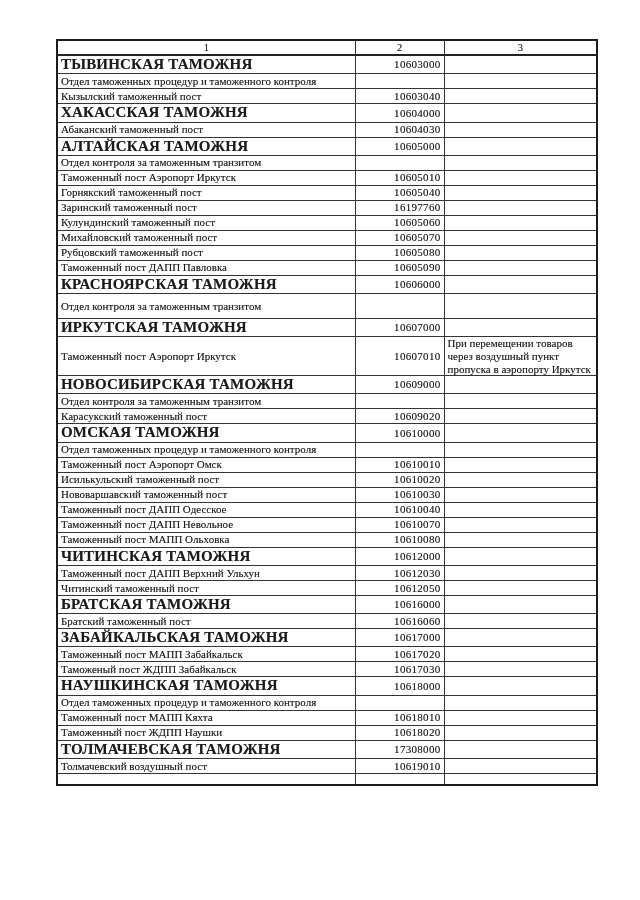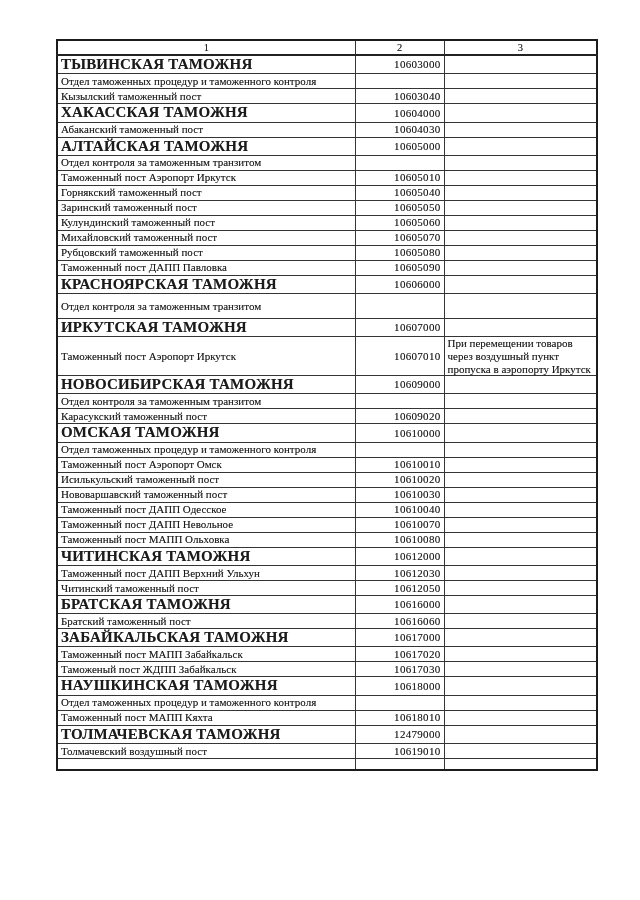--- a/index.html
+++ b/index.html
@@ -140,21 +140,21 @@
           <td class="c-code">10605010</td>
           <td class="c-note"></td>
         </tr>
         <tr class="row-post">
           <td class="c-name">Горнякский таможенный пост</td>
           <td class="c-code">10605040</td>
           <td class="c-note"></td>
         </tr>
         <tr class="row-post">
           <td class="c-name">Заринский таможенный пост</td>
-          <td class="c-code">10605050</td>
+          <td class="c-code">16197760</td>
           <td class="c-note"></td>
         </tr>
         <tr class="row-post">
           <td class="c-name">Кулундинский таможенный пост</td>
           <td class="c-code">10605060</td>
           <td class="c-note"></td>
         </tr>
         <tr class="row-post">
           <td class="c-name">Михайловский таможенный пост</td>
           <td class="c-code">10605070</td>
@@ -293,23 +293,28 @@
         <tr class="row-section">
           <td class="c-name">Отдел таможенных процедур и таможенного контроля</td>
           <td class="c-code"></td>
           <td class="c-note"></td>
         </tr>
         <tr class="row-post">
           <td class="c-name">Таможенный пост МАПП Кяхта</td>
           <td class="c-code">10618010</td>
           <td class="c-note"></td>
         </tr>
+        <tr class="row-post">
+          <td class="c-name">Таможенный пост ЖДПП Наушки</td>
+          <td class="c-code">10618020</td>
+          <td class="c-note"></td>
+        </tr>
         <tr class="row-office">
           <td class="c-name">ТОЛМАЧЕВСКАЯ ТАМОЖНЯ</td>
-          <td class="c-code">12479000</td>
+          <td class="c-code">17308000</td>
           <td class="c-note"></td>
         </tr>
         <tr class="row-post">
           <td class="c-name">Толмачевский воздушный пост</td>
           <td class="c-code">10619010</td>
           <td class="c-note"></td>
         </tr>
         <tr class="row-empty">
           <td class="c-name"></td>
           <td class="c-code"></td>

